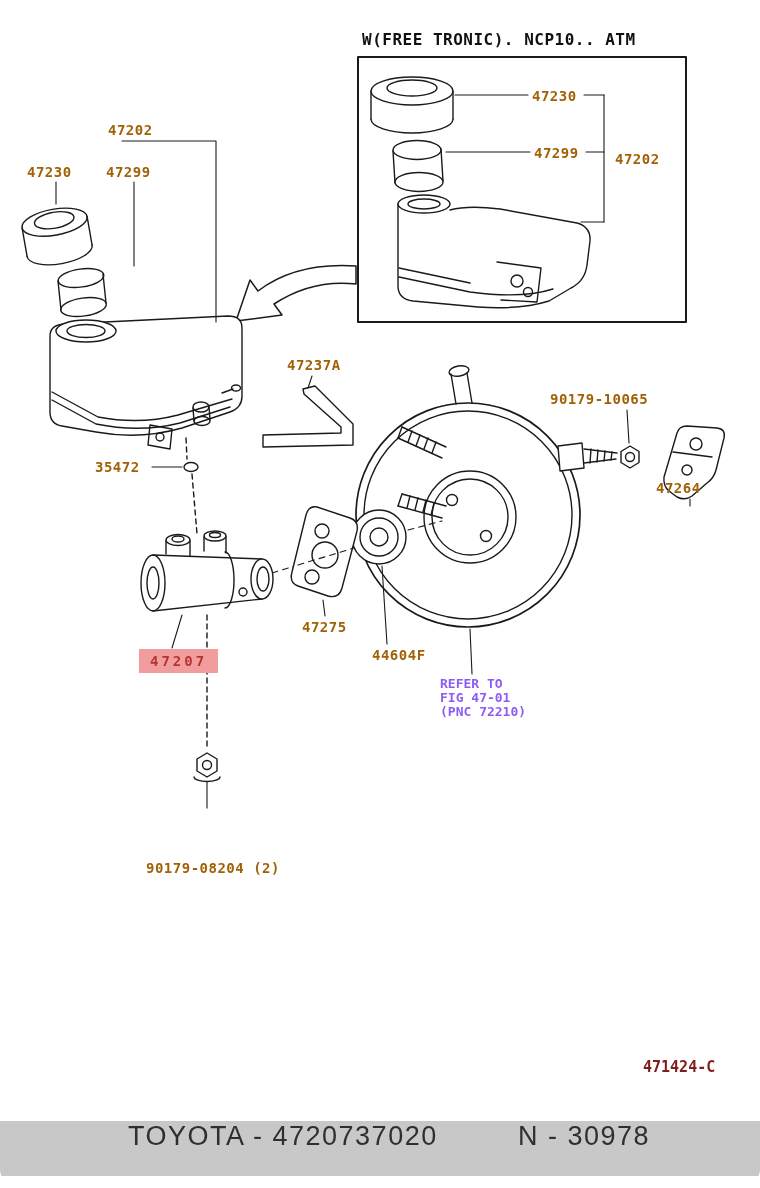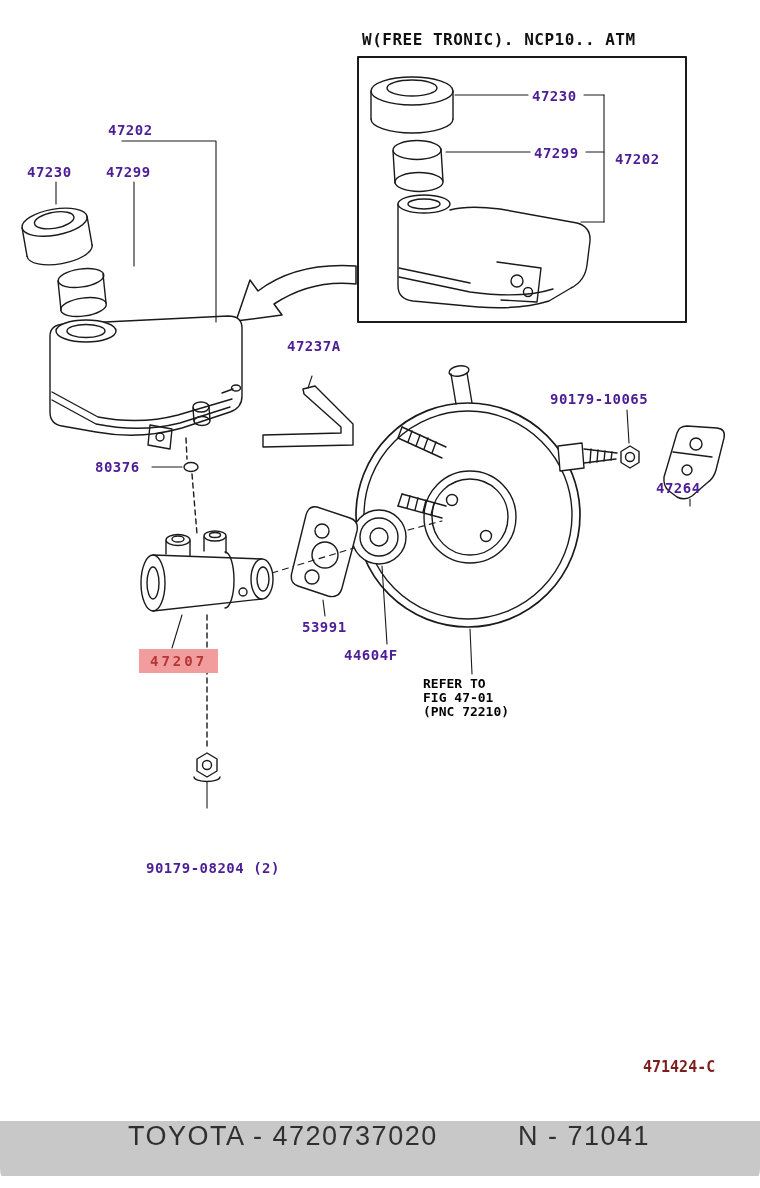--- a/index.html
+++ b/index.html
@@ -1,26 +1,26 @@
 <!DOCTYPE html>
 <html style="--highlight-bg: #f29d9d; --highlight-text: #b53434; --footer-bg: #c8c8c8;"><head>
 <meta charset="utf-8">
 <style>
   html,body{margin:0;padding:0;background:#fff;}
   .page{position:relative;width:760px;height:1188px;background:#fff;overflow:hidden;
         font-family:"DejaVu Sans Mono",monospace;border-radius:19px;}
   .art{position:absolute;left:0;top:0;}
-  .lbl{position:absolute;font:bold 14px "DejaVu Sans Mono",monospace;color:#4c1d95;
+  .lbl{position:absolute;font:bold 14px "DejaVu Sans Mono",monospace;color:#a16207;
        white-space:nowrap;letter-spacing:.5px;}
   .inset-title{position:absolute;left:362px;top:30px;font:bold 16px "DejaVu Sans Mono",monospace;
        letter-spacing:.5px;color:#111;white-space:nowrap;}
   .hl{background:var(--highlight-bg,#f29d9d);color:var(--highlight-text,#b53434);
       padding:4px 11px;letter-spacing:3px;}
-  .note{position:absolute;left:423px;top:677px;font:bold 13px "DejaVu Sans Mono",monospace;
-        color:#000000;line-height:14px;white-space:nowrap;}
+  .note{position:absolute;left:440px;top:677px;font:bold 13px "DejaVu Sans Mono",monospace;
+        color:#8b5cf6;line-height:14px;white-space:nowrap;}
   .code{position:absolute;left:643px;top:1058px;font:bold 15px "DejaVu Sans Mono",monospace;color:#7f1d1d;}
   .footer{position:absolute;left:0;top:1121px;width:760px;height:55px;
           background:var(--footer-bg,#c8c8c8);}
   .footer span{position:absolute;top:0;line-height:67px;font:400 27px "Liberation Sans",sans-serif;
           color:#2f2f2f;letter-spacing:1.5px;white-space:nowrap;}
   .f-left{left:128px;} .f-right{left:518px;}
 </style>
 </head>
 <body>
 
@@ -210,35 +210,35 @@
 
   <div class="inset-title">W(FREE TRONIC). NCP10.. ATM</div>
 
   <div class="lbl" style="left:532px;top:88px">47230</div>
   <div class="lbl" style="left:534px;top:145px">47299</div>
   <div class="lbl" style="left:615px;top:151px">47202</div>
 
   <div class="lbl" style="left:108px;top:122px">47202</div>
   <div class="lbl" style="left:27px;top:164px">47230</div>
   <div class="lbl" style="left:106px;top:164px">47299</div>
-  <div class="lbl" style="left:287px;top:338px">47237A</div>
-  <div class="lbl" style="left:95px;top:459px">80376</div>
+  <div class="lbl" style="left:287px;top:357px">47237A</div>
+  <div class="lbl" style="left:95px;top:459px">35472</div>
   <div class="lbl" style="left:550px;top:391px">90179-10065</div>
   <div class="lbl" style="left:656px;top:480px">47264</div>
-  <div class="lbl" style="left:302px;top:619px">53991</div>
-  <div class="lbl" style="left:344px;top:647px">44604F</div>
+  <div class="lbl" style="left:302px;top:619px">47275</div>
+  <div class="lbl" style="left:372px;top:647px">44604F</div>
   <div class="lbl hl" style="left:139px;top:649px">47207</div>
   <div class="lbl" style="left:146px;top:860px">90179-08204 (2)</div>
 
   <div class="note">
     <div>REFER TO</div>
     <div>FIG 47-01</div>
     <div>(PNC 72210)</div>
   </div>
 
   <div class="code">471424-C</div>
 
   <div class="footer">
     <span class="f-left">TOYOTA - 4720737020</span>
-    <span class="f-right">N - 71041</span>
+    <span class="f-right">N - 30978</span>
   </div>
 
 </div>
 
 </body></html>

